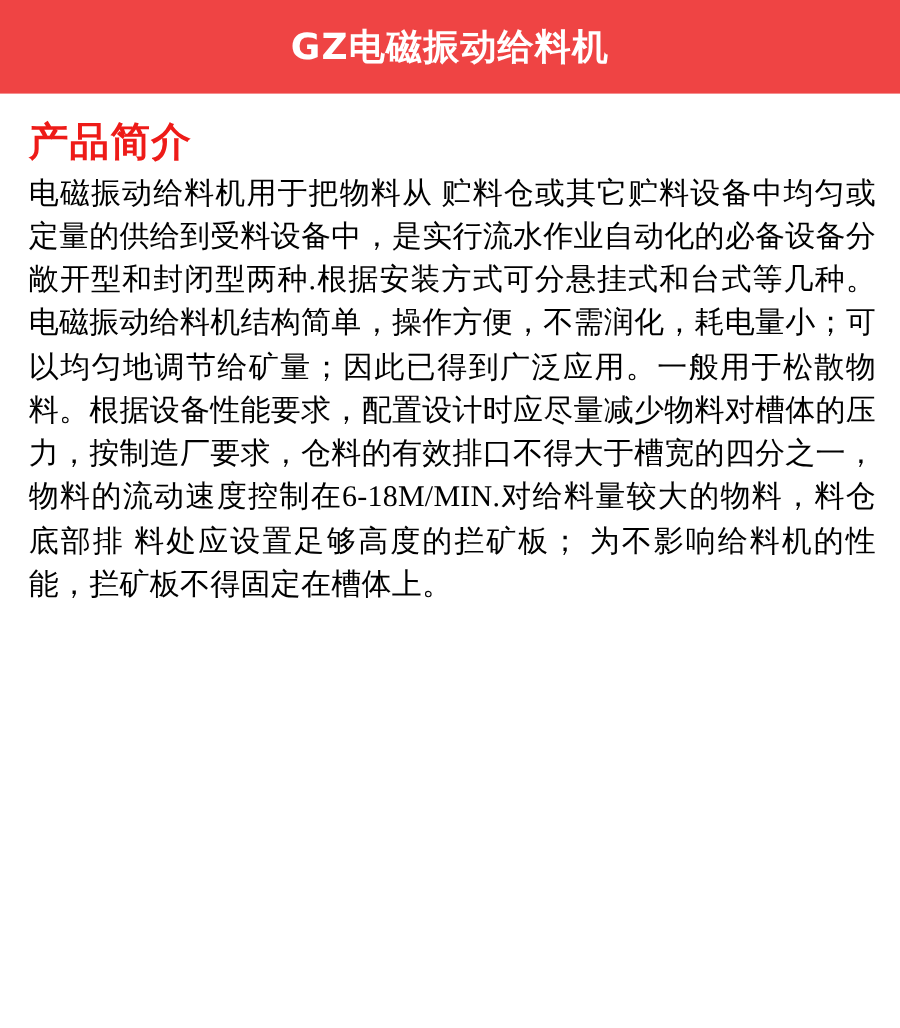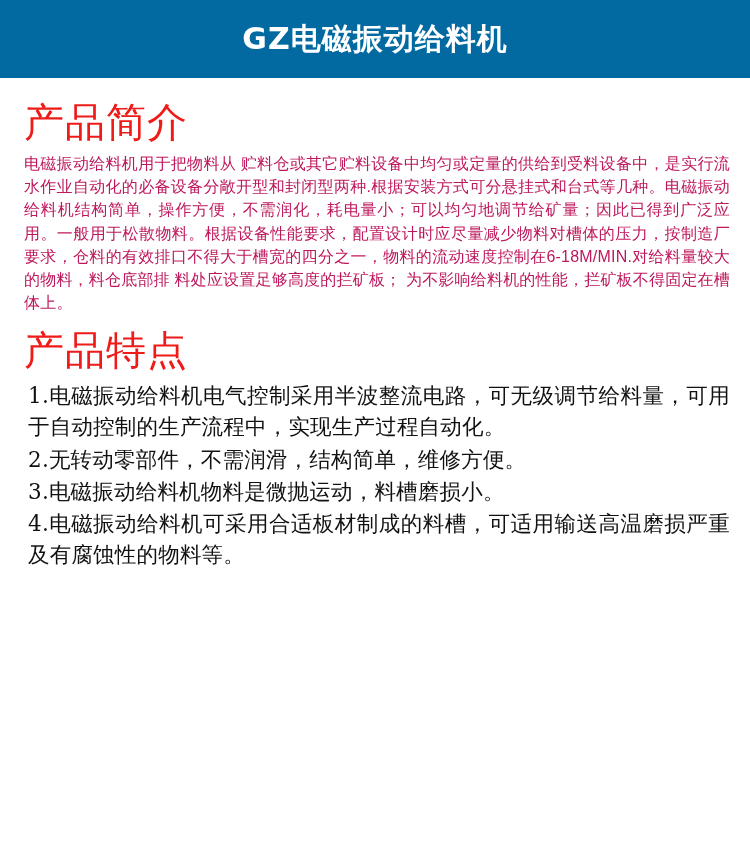--- a/index.html
+++ b/index.html
@@ -16,52 +16,52 @@
   }
   .page {
     width: 750px;
     height: 857px;
     position: relative;
     background: #ffffff;
   }
   .title-bar {
     width: 100%;
     height: 78px;
-    background: #0369a1;
+    background: #ef4444;
     display: flex;
     align-items: center;
     justify-content: center;
   }
   .title-bar .title-text {
     color: #ffffff;
     font-family: "DejaVu Sans", "Liberation Sans", sans-serif;
     font-weight: bold;
     font-size: 30px;
     letter-spacing: 1px;
   }
   .content {
     padding: 14px 18px 0 18px;
   }
   .section {
     margin-bottom: 4px;
   }
   .section-heading {
     color: #ee1b18;
     font-family: "DejaVu Sans", "Liberation Sans", sans-serif;
-    font-weight: normal;
-    font-size: 40px;
+    font-weight: bold;
+    font-size: 33px;
     line-height: 1.2;
     margin: 6px 0 6px 6px;
     letter-spacing: 1px;
   }
   .body-text {
-    font-family: Liberation Sans, sans-serif;
-    font-size: 16px;
+    font-family: Liberation Serif, serif;
+    font-size: 25px;
     line-height: 1.45;
-    color: #be185d;
+    color: #000000;
     text-align: justify;
     margin: 0 2px 0 6px;
     letter-spacing: 0.2px;
   }
   .feature-list {
     margin: 0 2px 0 10px;
     padding: 0;
     list-style: none;
   }
   .feature-list li {
@@ -87,24 +87,15 @@
   </div>
 
   <div class="content">
 
     <div class="section sec-intro">
       <div class="section-heading">产品简介</div>
       <p class="body-text">电磁振动给料机用于把物料从 贮料仓或其它贮料设备中均匀或定量的供给到受料设备中，是实行流水作业自动化的必备设备分敞开型和封闭型两种.根据安装方式可分悬挂式和台式等几种。电磁振动给料机结构简单，操作方便，不需润化，耗电量小；可以均匀地调节给矿量；因此已得到广泛应用。一般用于松散物料。根据设备性能要求，配置设计时应尽量减少物料对槽体的压力，按制造厂要求，仓料的有效排口不得大于槽宽的四分之一，物料的流动速度控制在6-18M/MIN.对给料量较大的物料，料仓底部排 料处应设置足够高度的拦矿板； 为不影响给料机的性能，拦矿板不得固定在槽体上。</p>
     </div>
 
 
-    <div class="section sec-features">
-      <div class="section-heading">产品特点</div>
-      <ul class="feature-list">
-        <li>1.电磁振动给料机电气控制采用半波整流电路，可无级调节给料量，可用于自动控制的生产流程中，实现生产过程自动化。</li>
-        <li>2.无转动零部件，不需润滑，结构简单，维修方便。</li>
-        <li>3.电磁振动给料机物料是微抛运动，料槽磨损小。</li>
-        <li>4.电磁振动给料机可采用合适板材制成的料槽，可适用输送高温磨损严重及有腐蚀性的物料等。</li>
-      </ul>
-    </div>
 
   </div>
 </div>
 
 </body></html>

